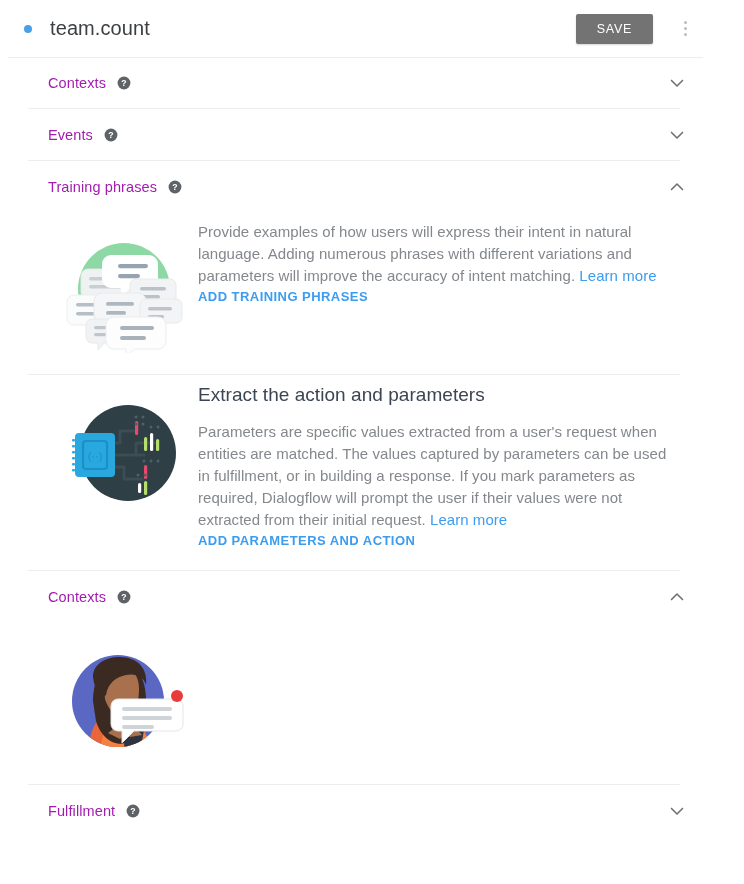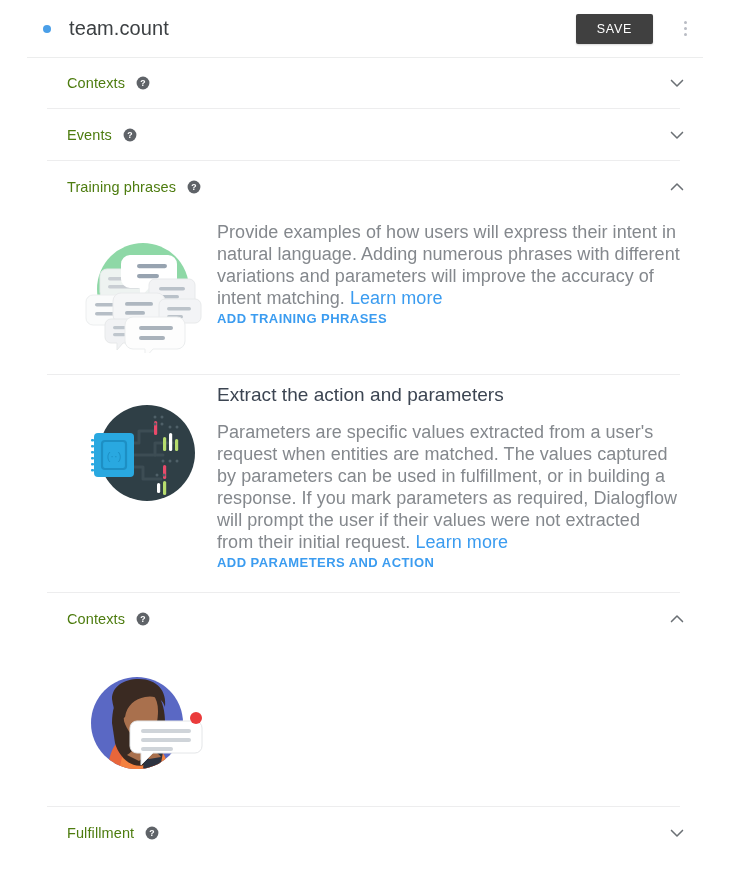--- a/index.html
+++ b/index.html
@@ -4,21 +4,21 @@
 <title>Dialogflow Intent</title>
 <style>
   * { box-sizing: border-box; margin: 0; padding: 0; }
   html, body {
     width: 744px; height: 884px;
     background: #ffffff;
     font-family: "Liberation Sans", "DejaVu Sans", sans-serif;
     -webkit-font-smoothing: antialiased;
     overflow: hidden;
   }
-  .page { position: relative; width: 744px; height: 884px; background: #fff; padding-left: 19px; }
+  .page { position: relative; width: 744px; height: 884px; background: #fff; }
 
   
   .header {
     position: relative;
     height: 57px;
     display: flex;
     align-items: center;
     padding-left: 24px;
   }
   .status-dot {
@@ -33,21 +33,21 @@
     letter-spacing: .1px;
     font-weight: 400;
     white-space: nowrap;
   }
   .header-actions {
     position: absolute;
     right: 41px; top: 0; height: 57px;
     display: flex; align-items: center; gap: 0;
   }
   .save-button {
-    background: #404040;
+    background: #737373;
     color: #ffffff;
     border: none;
     font-family: inherit;
     font-size: 12.5px;
     letter-spacing: .7px;
     font-weight: 500;
     height: 30px;
     padding: 0 21px;
     border-radius: 2px;
     cursor: pointer;
@@ -80,21 +80,21 @@
   }
   .section-header {
     position: relative;
     display: flex; align-items: center;
     padding: 0 64px 0 48px;
     height: 52px;
     cursor: pointer;
   }
   .section-title {
     font-size: 14.5px;
-    color: #4d7c0f;
+    color: #a21caf;
     letter-spacing: .1px;
     white-space: nowrap;
   }
   .help-icon {
     margin-left: 11px;
     width: 14px; height: 14px;
     flex: 0 0 auto;
     display: inline-block;
   }
   .chevron {
@@ -119,21 +119,21 @@
   .copy { flex: 1 1 auto; padding-left: 0; }
   .copy-heading {
     font-size: 19px;
     color: #3c4552;
     font-weight: 400;
     letter-spacing: .05px;
     margin-bottom: 13px;
     line-height: 1.3;
   }
   .copy-body {
-    font-size: 18px;
+    font-size: 15px;
     line-height: 22px;
     color: #84888d;
     max-width: 470px;
     letter-spacing: .05px;
   }
   .inline-link {
     color: #3b9cf0;
     text-decoration: none;
     cursor: pointer;
   }

